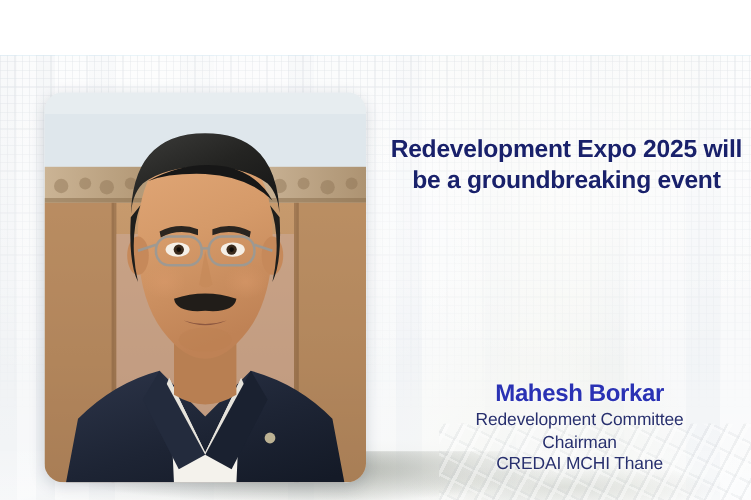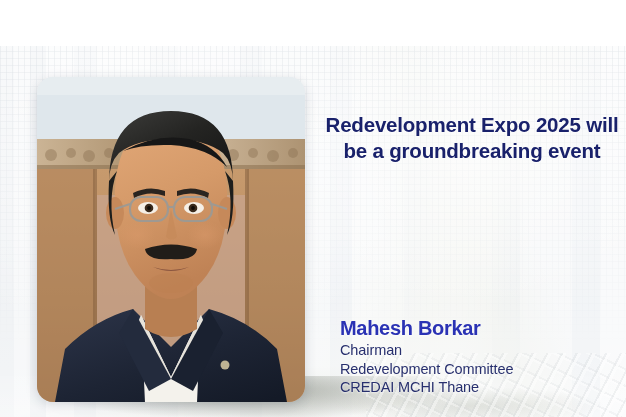--- a/index.html
+++ b/index.html
@@ -130,21 +130,21 @@
     text-align:center;
     font-family:"Liberation Sans", sans-serif;
     font-weight:700;
     font-size:14.5px;
     line-height:20px;
     letter-spacing:-.1px;
     color:#1b2468;
     text-shadow:0 1px 2px rgba(255,255,255,.70);
   }
 
-  .person { position:absolute; left:22px; top:270px; width:286px; }
+  .person { position:absolute; left:22px; top:270px; width:286px;text-align:center; }
 
   .person-name {
     font-family:"Liberation Sans", sans-serif;
     font-weight:700;
     font-size:20px;
     line-height:25px;
     letter-spacing:-.3px;
     color:#2a32b4;
     text-shadow:0 1px 2px rgba(255,255,255,.70);
   }
@@ -284,19 +284,19 @@
     </svg>
   </div>
 
   <div class="text-col">
 
     <div class="headline">Redevelopment Expo 2025 will be a groundbreaking event</div>
 
 
     <div class="person">
       <div class="person-name">Mahesh Borkar</div>
+      <div class="person-line">Redevelopment Committee</div>
       <div class="person-line">Chairman</div>
-      <div class="person-line">Redevelopment Committee</div>
       <div class="person-line">CREDAI MCHI Thane</div>
     </div>
 
   </div>
 </div>
 
 </body></html>

